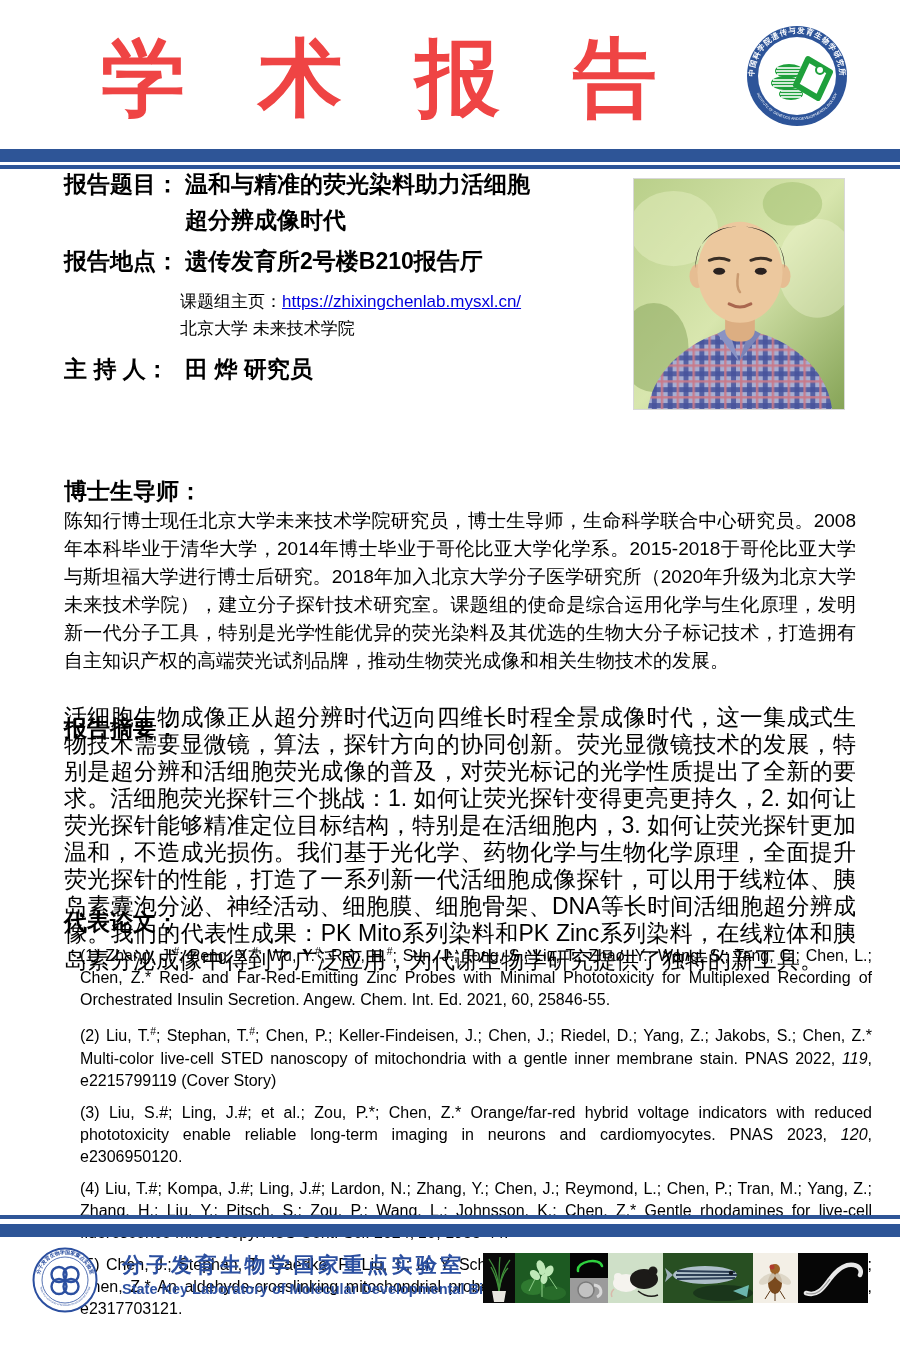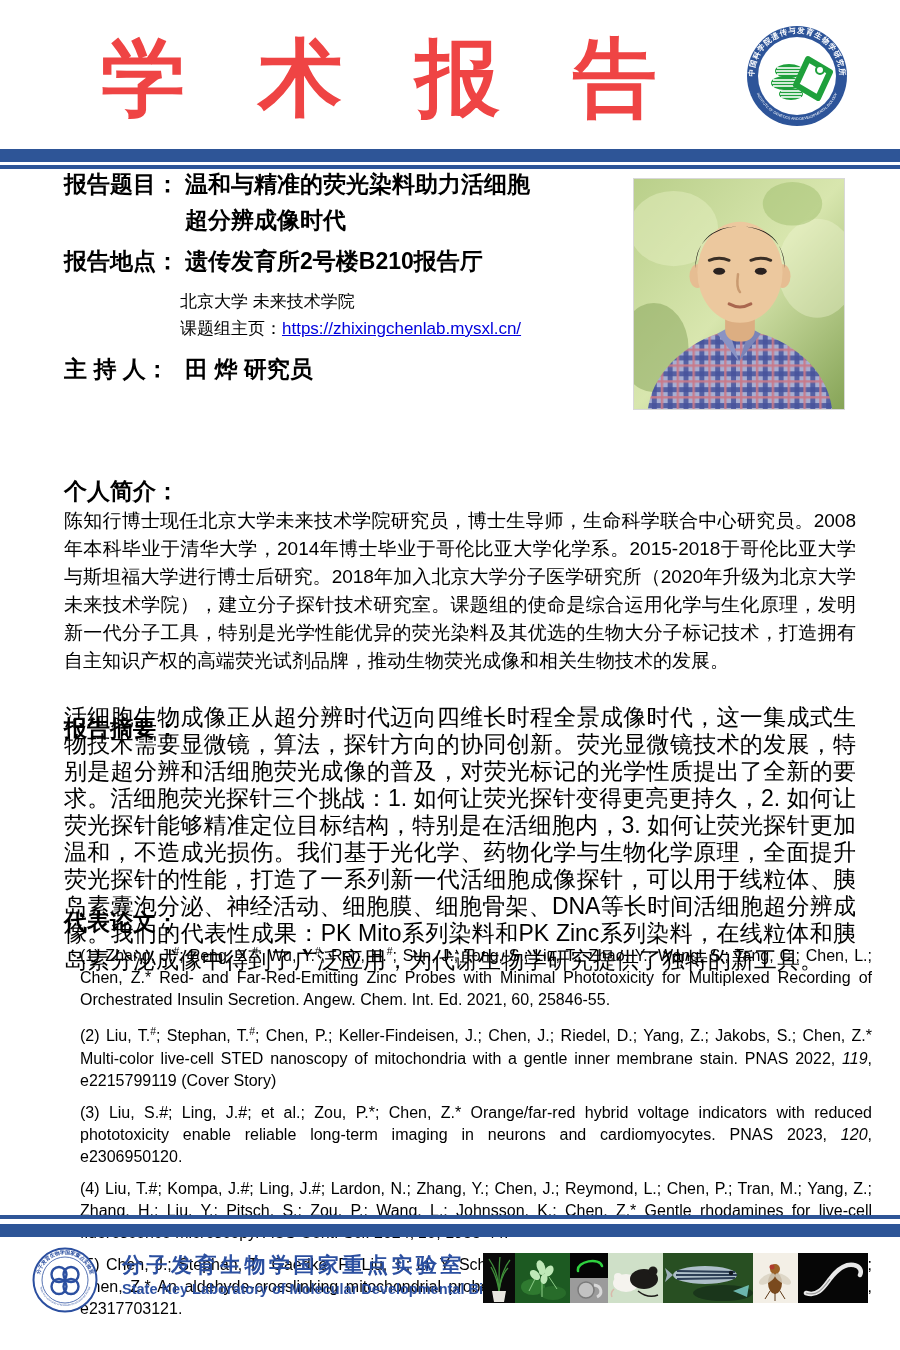--- a/index.html
+++ b/index.html
@@ -109,24 +109,24 @@
     <div class="info-label">报告题目：</div>
     <div class="info-value">
       <div>温和与精准的荧光染料助力活细胞</div>
       <div>超分辨成像时代</div>
     </div>
   </div>
   <div class="info-row row-venue">
     <div class="info-label">报告地点：</div>
     <div class="info-value">遗传发育所2号楼B210报告厅</div>
   </div>
-  <div class="speaker-sub">北京大学 未来技术学院</div>
   <div class="speaker-sub">
     <span>课题组主页：</span><a href="#">https://zhixingchenlab.mysxl.cn/</a>
   </div>
+  <div class="speaker-sub">北京大学 未来技术学院</div>
   <div class="info-row row-host">
     <div class="info-label">主 持 人：</div>
     <div class="info-value">田 烨 研究员</div>
   </div>
 </div>
 
 <svg class="portrait" viewBox="0 0 212 232" preserveAspectRatio="none">
   <defs>
     <linearGradient id="bgGrad" x1="0" y1="0" x2="1" y2="1">
       <stop offset="0" stop-color="#b9cf8a"></stop>
@@ -156,21 +156,21 @@
   <ellipse cx="107" cy="94" rx="43" ry="51" fill="#ecc89e"></ellipse>
   <path d="M62,90 C60,34 154,34 152,90 C150,62 136,48 107,48 C78,48 64,62 62,90 Z" fill="#211d19"></path>
   <path d="M76,82 Q86,78 96,82" stroke="#3a2f26" stroke-width="3" fill="none" stroke-linecap="round"></path>
   <path d="M118,82 Q128,78 138,82" stroke="#3a2f26" stroke-width="3" fill="none" stroke-linecap="round"></path>
   <ellipse cx="86" cy="93" rx="6" ry="3.5" fill="#2a2220"></ellipse>
   <ellipse cx="128" cy="93" rx="6" ry="3.5" fill="#2a2220"></ellipse>
   <path d="M105,96 Q103,110 107,114" stroke="#c99a70" stroke-width="2.5" fill="none" stroke-linecap="round"></path>
   <path d="M96,126 Q107,132 118,126" stroke="#a9674f" stroke-width="3" fill="none" stroke-linecap="round"></path>
 </svg>
 
-<div class="sec-heading bio-heading">个人简介：</div>
+<div class="sec-heading bio-heading">博士生导师：</div>
 <div class="bio-text">陈知行博士现任北京大学未来技术学院研究员，博士生导师，生命科学联合中心研究员。2008年本科毕业于清华大学，2014年博士毕业于哥伦比亚大学化学系。2015-2018于哥伦比亚大学与斯坦福大学进行博士后研究。2018年加入北京大学分子医学研究所（2020年升级为北京大学未来技术学院），建立分子探针技术研究室。课题组的使命是综合运用化学与生化原理，发明新一代分子工具，特别是光学性能优异的荧光染料及其优选的生物大分子标记技术，打造拥有自主知识产权的高端荧光试剂品牌，推动生物荧光成像和相关生物技术的发展。</div>
 
 <div class="sec-heading abs-heading">报告摘要：</div>
 <div class="abs-text">活细胞生物成像正从超分辨时代迈向四维长时程全景成像时代，这一集成式生物技术需要显微镜，算法，探针方向的协同创新。荧光显微镜技术的发展，特别是超分辨和活细胞荧光成像的普及，对荧光标记的光学性质提出了全新的要求。活细胞荧光探针三个挑战：1. 如何让荧光探针变得更亮更持久，2. 如何让荧光探针能够精准定位目标结构，特别是在活细胞内，3. 如何让荧光探针更加温和，不造成光损伤。我们基于光化学、药物化学与生物化学原理，全面提升荧光探针的性能，打造了一系列新一代活细胞成像探针，可以用于线粒体、胰岛素囊泡分泌、神经活动、细胞膜、细胞骨架、DNA等长时间活细胞超分辨成像。我们的代表性成果：PK Mito系列染料和PK Zinc系列染料，在线粒体和胰岛素分泌成像中得到了广泛应用，为代谢生物学研究提供了独特的新工具。</div>
 
 <div class="sec-heading pub-heading">代表论文：</div>
 <div class="pub-list">
     <p><span>(1) Zhang, J.</span><sup>#</sup><span>; Peng, X.</span><sup>#</sup><span>; Wu, Y.</span><sup>#</sup><span>; Ren, H.</span><sup>#</sup><span>; Sun, J.; Tong, S.; Liu, T.; Zhao, Y.; Wang, S.; Tang, C.; Chen, L.; Chen, Z.* Red- and Far-Red-Emitting Zinc Probes with Minimal Phototoxicity for Multiplexed Recording of Orchestrated Insulin Secretion. Angew. Chem. Int. Ed. 2021, 60, 25846-55.</span></p>
     <p><span>(2) Liu, T.</span><sup>#</sup><span>; Stephan, T.</span><sup>#</sup><span>; Chen, P.; Keller-Findeisen, J.; Chen, J.; Riedel, D.; Yang, Z.; Jakobs, S.; Chen, Z.* Multi-color live-cell STED nanoscopy of mitochondria with a gentle inner membrane stain. PNAS 2022, </span><i>119</i><span>, e2215799119 (Cover Story)</span></p>
     <p><span>(3) Liu, S.#; Ling, J.#; et al.; Zou, P.*; Chen, Z.* Orange/far-red hybrid voltage indicators with reduced phototoxicity enable reliable long-term imaging in neurons and cardiomyocytes. PNAS 2023, </span><i>120</i><span>, e2306950120.</span></p>

